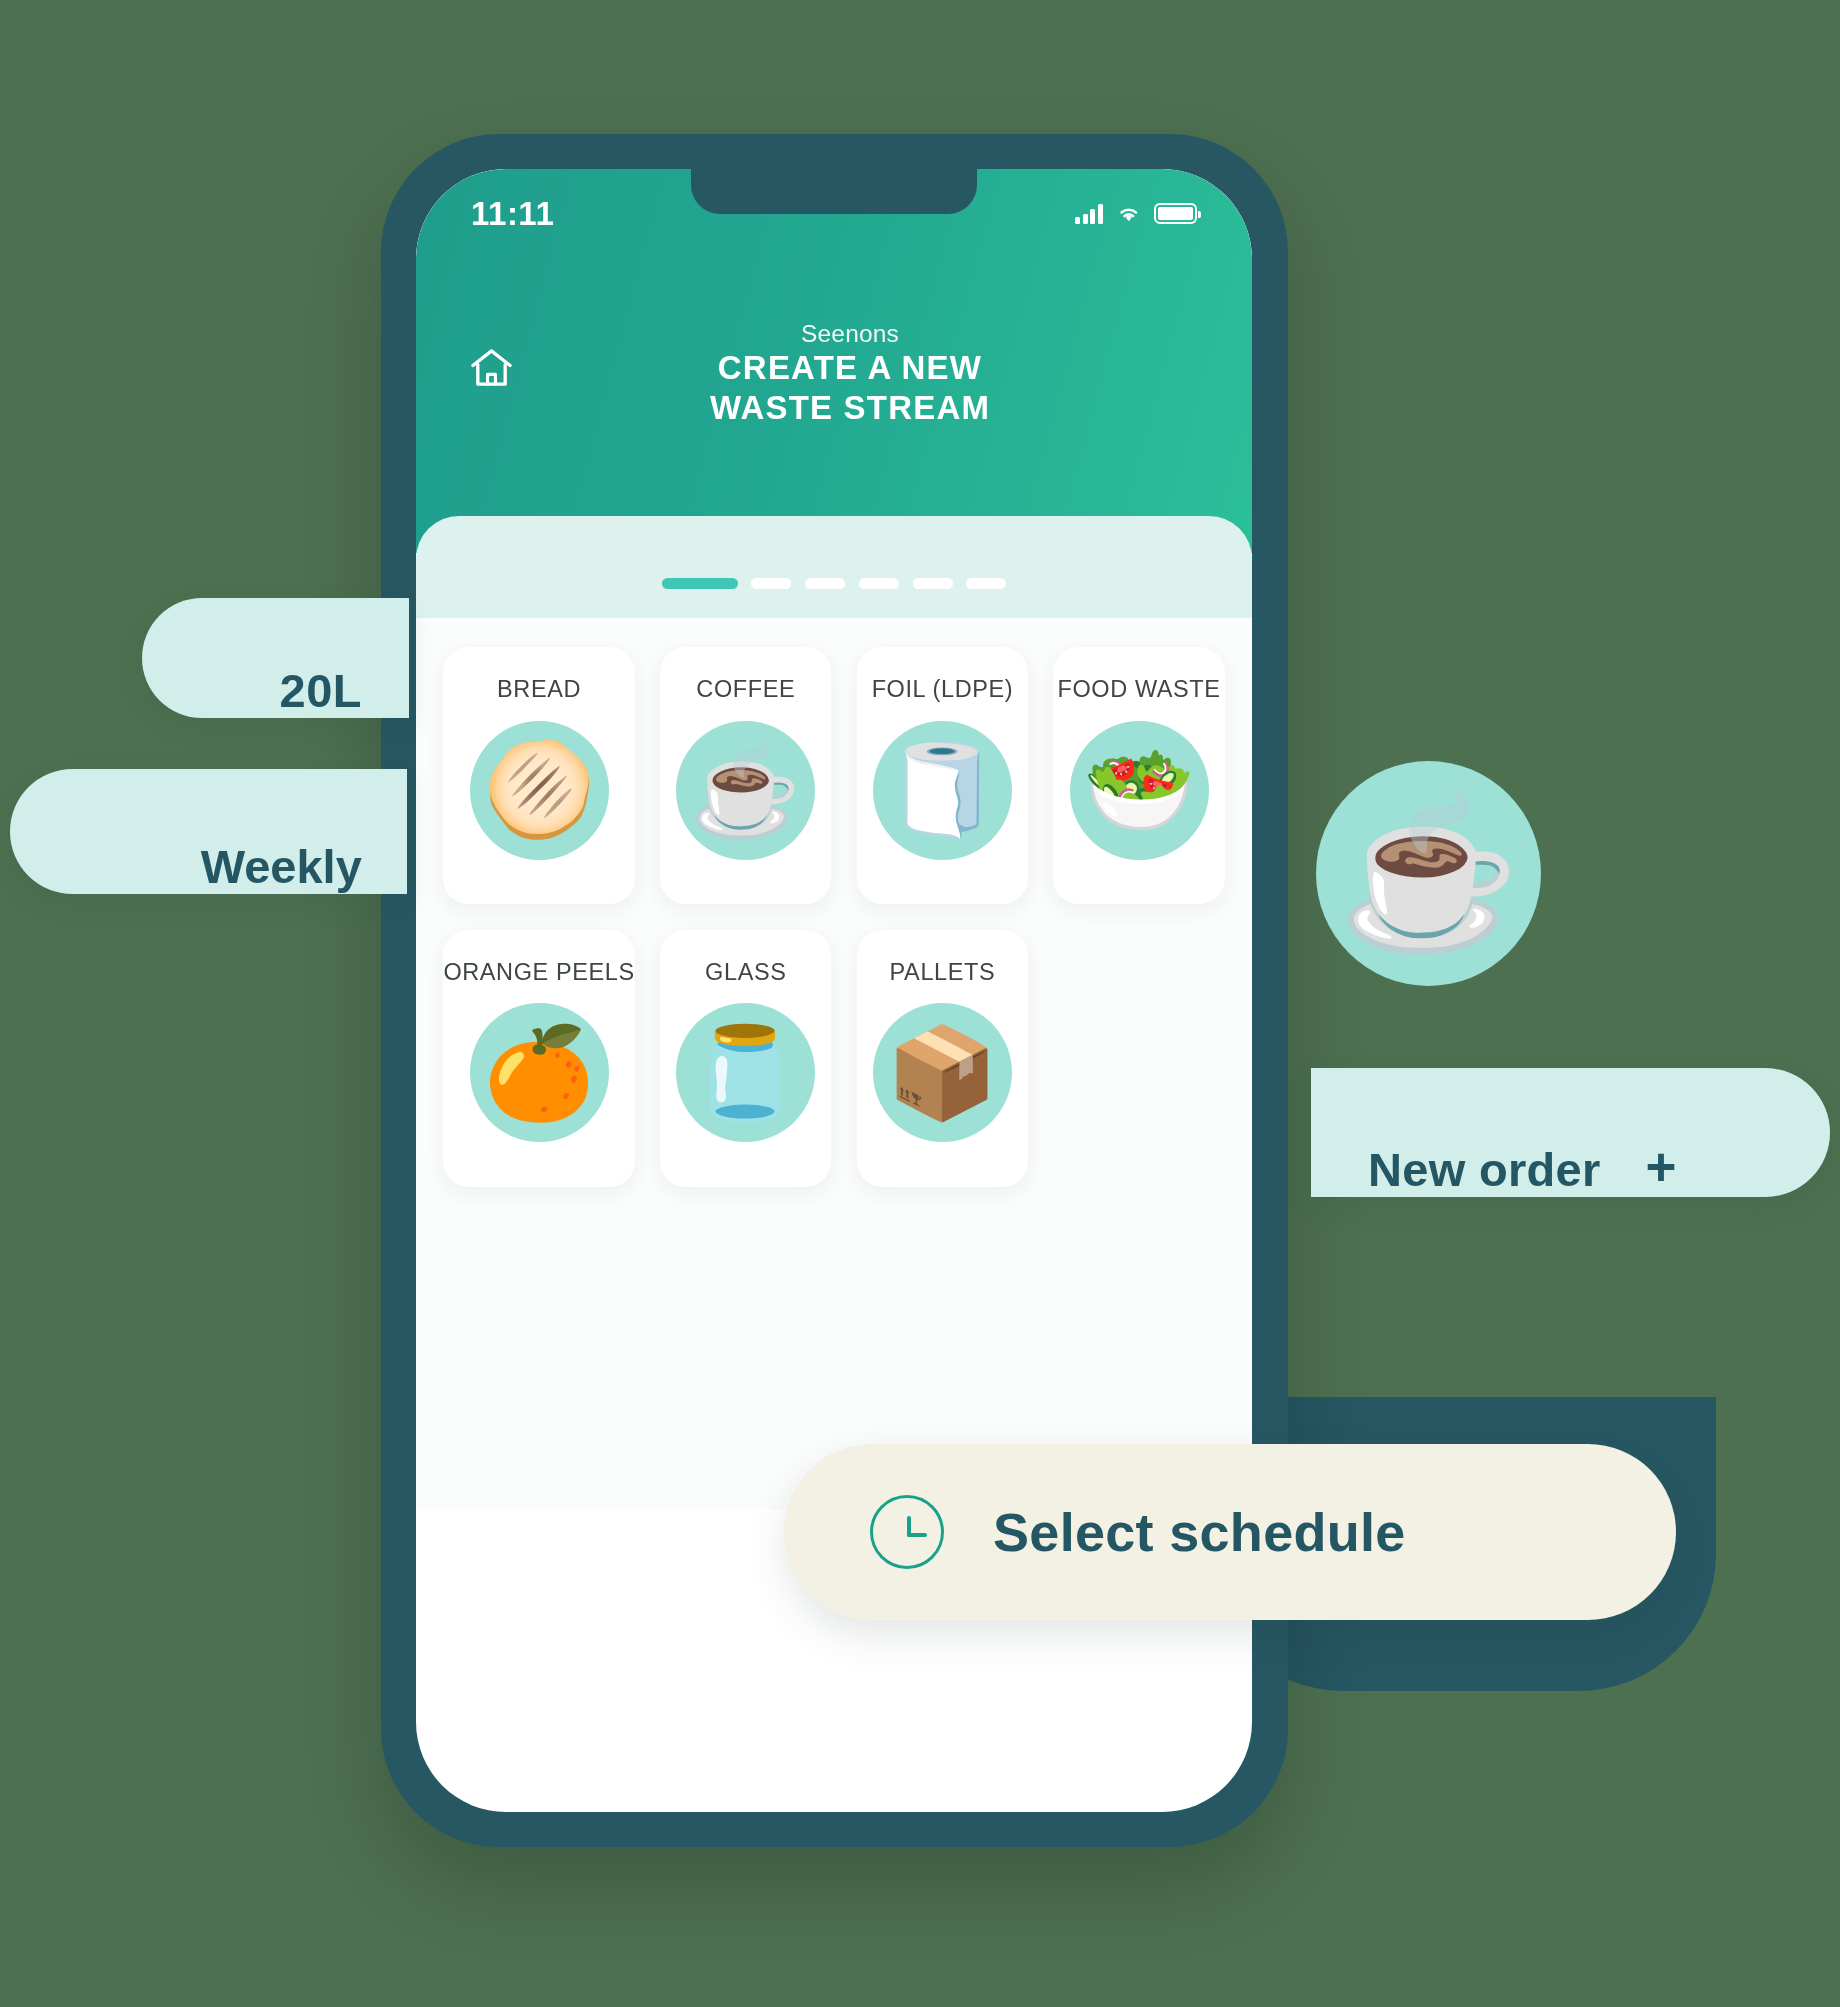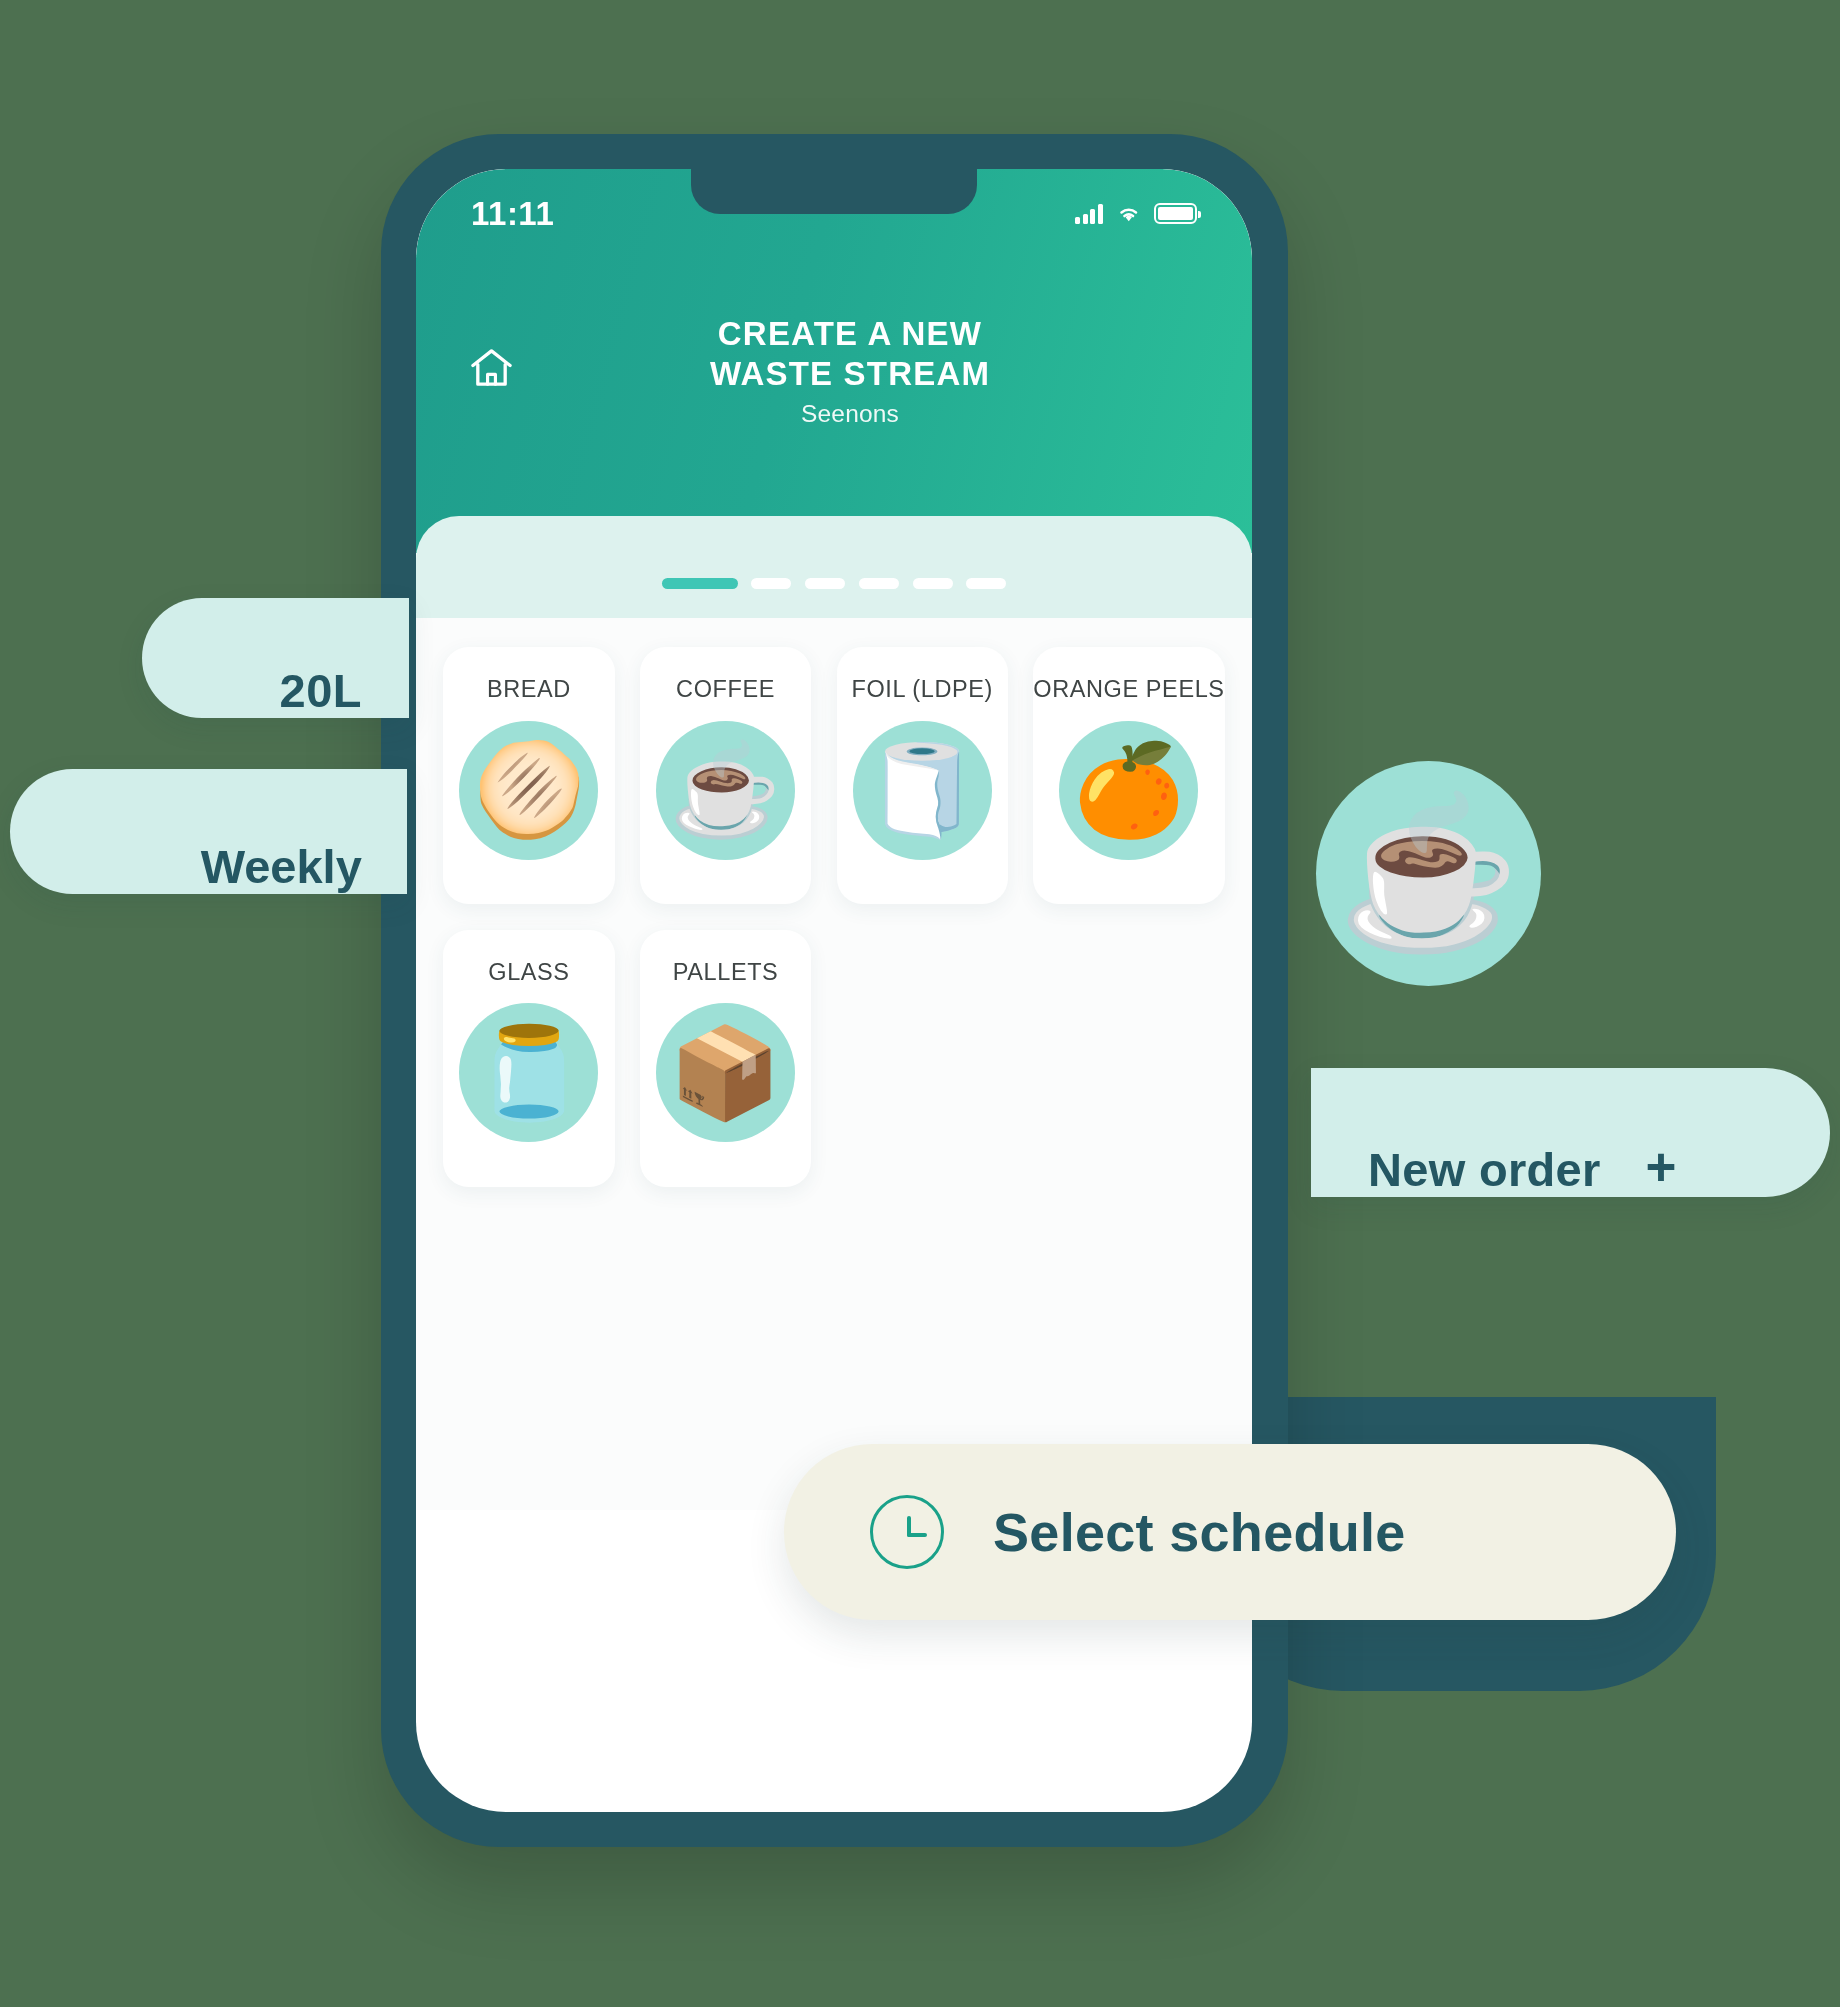--- a/index.html
+++ b/index.html
@@ -242,25 +242,25 @@
 
         <div id="header-row">
           <div id="home-button">
             <svg width="45" height="43" viewBox="0 0 46 44">
               <path d="M4 19L23 4l19 15" stroke="#fff" stroke-width="3.4" fill="none" stroke-linecap="round" stroke-linejoin="round"></path>
               <path d="M9 18v20h28V18" stroke="#fff" stroke-width="3.4" fill="none" stroke-linecap="round" stroke-linejoin="round"></path>
               <path d="M19 38V28h8v10" stroke="#fff" stroke-width="3.2" fill="none" stroke-linecap="round" stroke-linejoin="round"></path>
             </svg>
           </div>
           <div id="title-block">
+            <div id="app-subtitle">Seenons</div>
             <div id="app-title">
               <span>CREATE A NEW</span><br>
               <span>WASTE STREAM</span>
             </div>
-            <div id="app-subtitle">Seenons</div>
           </div>
         </div>
       </div>
 
       <div id="step-panel">
         <div id="progress">
           <span class="dash active"></span>
           <span class="dash"></span>
           <span class="dash"></span>
           <span class="dash"></span>
@@ -281,20 +281,24 @@
             <div class="card-label">COFFEE</div>
             <div class="card-icon">☕</div>
           </div>
 
 
           <div class="card">
             <div class="card-label">FOIL (LDPE)</div>
             <div class="card-icon">🧻</div>
           </div>
 
+          <div class="card">
+            <div class="card-label">FOOD WASTE</div>
+            <div class="card-icon">🥗</div>
+          </div>
 
           <div class="card">
             <div class="card-label">ORANGE PEELS</div>
             <div class="card-icon">🍊</div>
           </div>
 
           <div class="card">
             <div class="card-label">GLASS</div>
             <div class="card-icon">🫙</div>
           </div>

